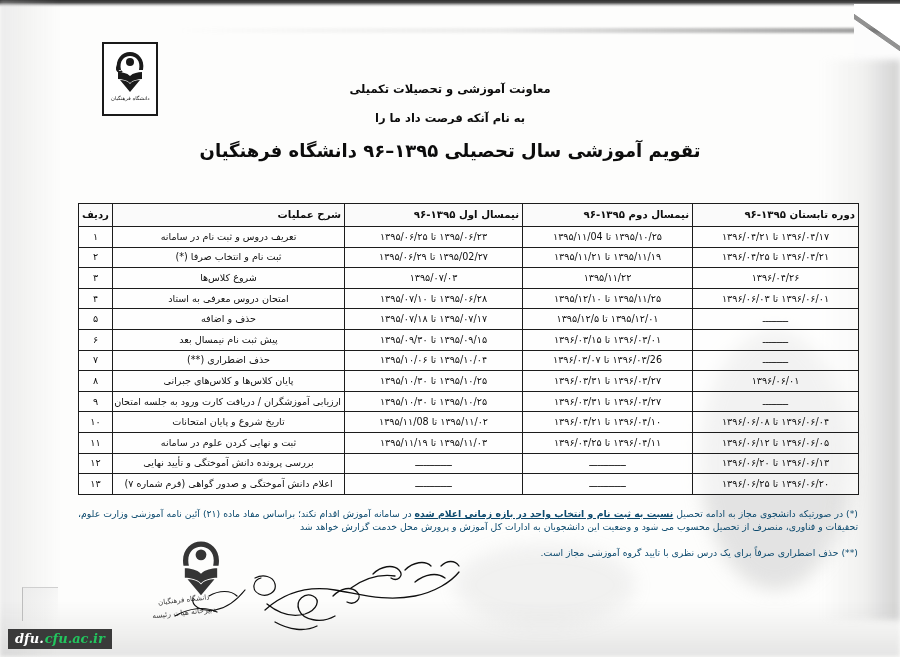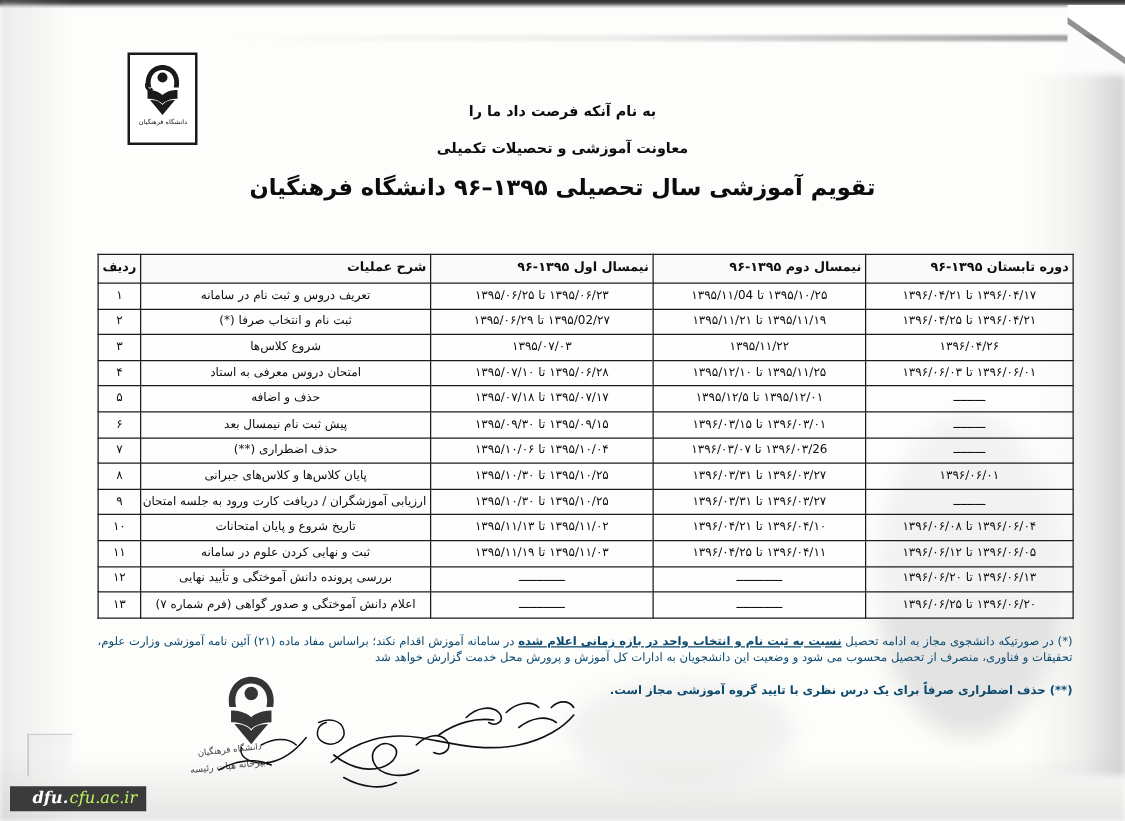--- a/index.html
+++ b/index.html
@@ -154,21 +154,21 @@
     width: 780px;
     text-align: justify;
     color: #0c4a6e;
   }
   #notes p {
     margin: 0 0 14px 0;
     font-size: 9.3px;
     line-height: 1.35;
   }
   #notes .note-underline { text-decoration: underline; font-weight: bold; }
-  #notes .note2 { margin-top: 0; font-weight: bold; }
+  #notes .note2 { margin-top: 0; }
 
   
   #stamp {
     position: absolute;
     left: 140px; top: 540px;
     width: 120px; height: 86px;
     opacity: .88;
   }
   .stamp-caption {
     position: absolute;
@@ -182,36 +182,36 @@
 
   #sig-right, #sig-left { position: absolute; }
   #sig-right { left: 255px; top: 552px; width: 210px; height: 85px; }
   #sig-left  { left: 145px; top: 572px; width: 140px; height: 62px; }
 
   
   #watermark {
     position: absolute;
     left: 8px; bottom: 8px;
     background: #3a3a3a;
-    padding: 2px 7px 3px 18px;
+    padding: 2px 7px 3px 7px;
     display: flex;
     align-items: baseline;
     gap: 1px;
     direction: ltr;
   }
   #watermark .wm-a {
     color: #ffffff;
     font-weight: bold;
     font-style: italic;
     font-size: 13px;
     font-family: "DejaVu Serif", "Liberation Serif", serif;
   }
   #watermark .wm-b {
-    color: #bef264;
-    font-weight: normal;
+    color: #22c55e;
+    font-weight: bold;
     font-style: italic;
     font-size: 13px;
     font-family: "DejaVu Serif", "Liberation Serif", serif;
   }
   
   .fold {
     position: absolute;
     left: 22px; bottom: 36px;
     width: 36px; height: 34px;
     border-left: 1px solid #bdbdbd;
@@ -238,22 +238,22 @@
       <path d="M7 22 C5 11, 12 4, 20 4 C28 4, 35 11, 33 22 L29 22 C31 13, 26 8, 20 8 C14 8, 9 13, 11 22 Z" fill="#1a1a1a"></path>
       <circle cx="20" cy="14" r="4" fill="#1a1a1a"></circle>
       <path d="M8 24 C12 24, 17 25, 20 28 C23 25, 28 24, 32 24 L32 31 C28 31, 23 32, 20 35 C17 32, 12 31, 8 31 Z" fill="#1a1a1a"></path>
       <path d="M10 32 C14 32, 18 33, 20 36 C22 33, 26 32, 30 32 L20 44 Z" fill="#1a1a1a"></path>
       <path d="M9 17 c-2 1 -3 4 -1 6 c1 1 3 1 4 0" fill="none" stroke="#1a1a1a" stroke-width="2"></path>
     </svg>
     <span class="logo-caption">دانشگاه فرهنگیان</span>
   </div>
 
   <div id="heading">
+    <p class="hline h2">معاونت آموزشی و تحصیلات تکمیلی</p>
     <p class="hline h1">به نام آنکه فرصت داد ما را</p>
-    <p class="hline h2">معاونت آموزشی و تحصیلات تکمیلی</p>
     <p class="hline h3">تقویم آموزشی سال تحصیلی ۱۳۹۵–۹۶ دانشگاه فرهنگیان</p>
   </div>
 
   <table id="cal-table">
     <colgroup>
       <col class="col-summer">
         <col class="col-sem2">
         <col class="col-sem1">
         <col class="col-desc">
         <col class="col-radif">
@@ -327,21 +327,21 @@
         <tr>
           <td class="num-cell">ـــــــــ</td>
           <td class="num-cell">۱۳۹۶/۰۳/۲۷ تا ۱۳۹۶/۰۳/۳۱</td>
           <td class="num-cell">۱۳۹۵/۱۰/۲۵ تا ۱۳۹۵/۱۰/۳۰</td>
           <td class="desc-cell">ارزیابی آموزشگران / دریافت کارت ورود به جلسه امتحان</td>
           <td class="num-cell">۹</td>
         </tr>
         <tr>
           <td class="num-cell">۱۳۹۶/۰۶/۰۴ تا ۱۳۹۶/۰۶/۰۸</td>
           <td class="num-cell">۱۳۹۶/۰۴/۱۰ تا ۱۳۹۶/۰۴/۲۱</td>
-          <td class="num-cell">۱۳۹۵/۱۱/۰۲ تا ۱۳۹۵/۱۱/۱۳</td>
+          <td class="num-cell">۱۳۹۵/۱۱/۰۲ تا ۱۳۹۵/۱۱/08</td>
           <td class="desc-cell">تاریخ شروع و پایان امتحانات</td>
           <td class="num-cell">۱۰</td>
         </tr>
         <tr>
           <td class="num-cell">۱۳۹۶/۰۶/۰۵ تا ۱۳۹۶/۰۶/۱۲</td>
           <td class="num-cell">۱۳۹۶/۰۴/۱۱ تا ۱۳۹۶/۰۴/۲۵</td>
           <td class="num-cell">۱۳۹۵/۱۱/۰۳ تا ۱۳۹۵/۱۱/۱۹</td>
           <td class="desc-cell">ثبت و نهایی کردن علوم در سامانه</td>
           <td class="num-cell">۱۱</td>
         </tr>

